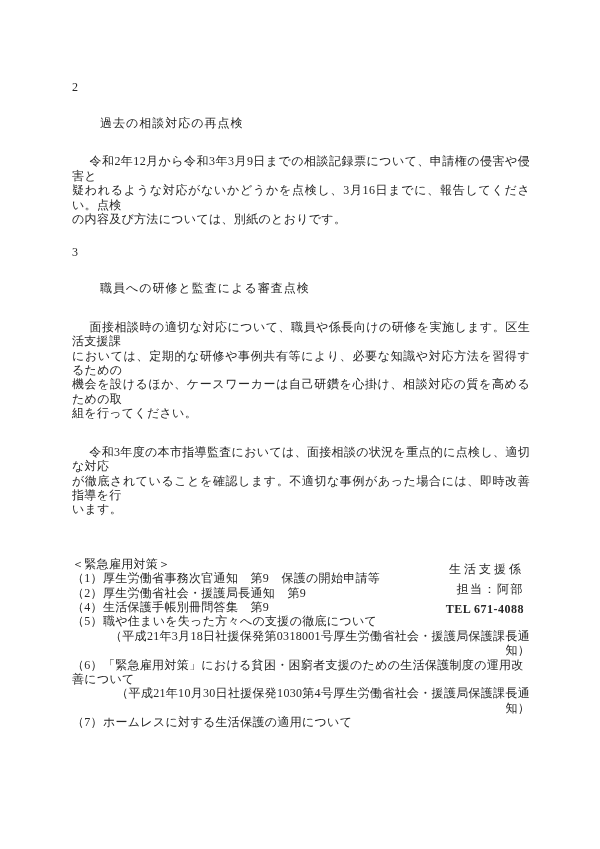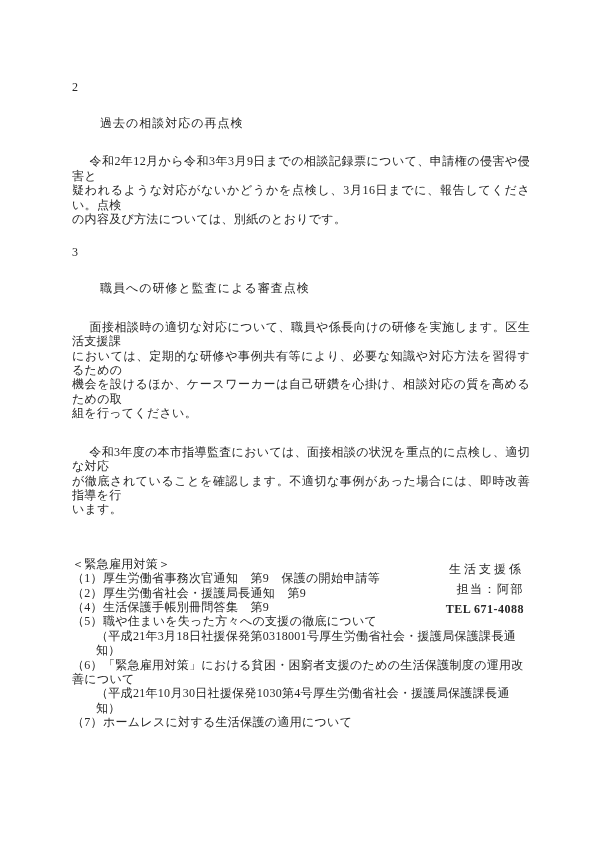--- a/index.html
+++ b/index.html
@@ -27,21 +27,21 @@
   .sec-title { flex: 1; letter-spacing: 1px; margin-top: 36px; }
   .para {
     white-space: pre-line;
     text-indent: 5px;
     text-align: justify;
     margin-top: 24px;
   }
   .section-3 { margin-top: 19px; }
   .notices { margin-top: 40px; }
   .notice-item { white-space: pre-line; }
-  .notice-note { padding-left: 24px; }
+  .notice-note { padding-left: 24px; text-align: right; }
   .contact {
     position: absolute;
     top: 559px;
     right: 76px;
     text-align: right;
     font-size: 12px;
     line-height: 20px;
   }
   .contact-dept { letter-spacing: 3px; }
   .contact-person { letter-spacing: 1.5px; }

